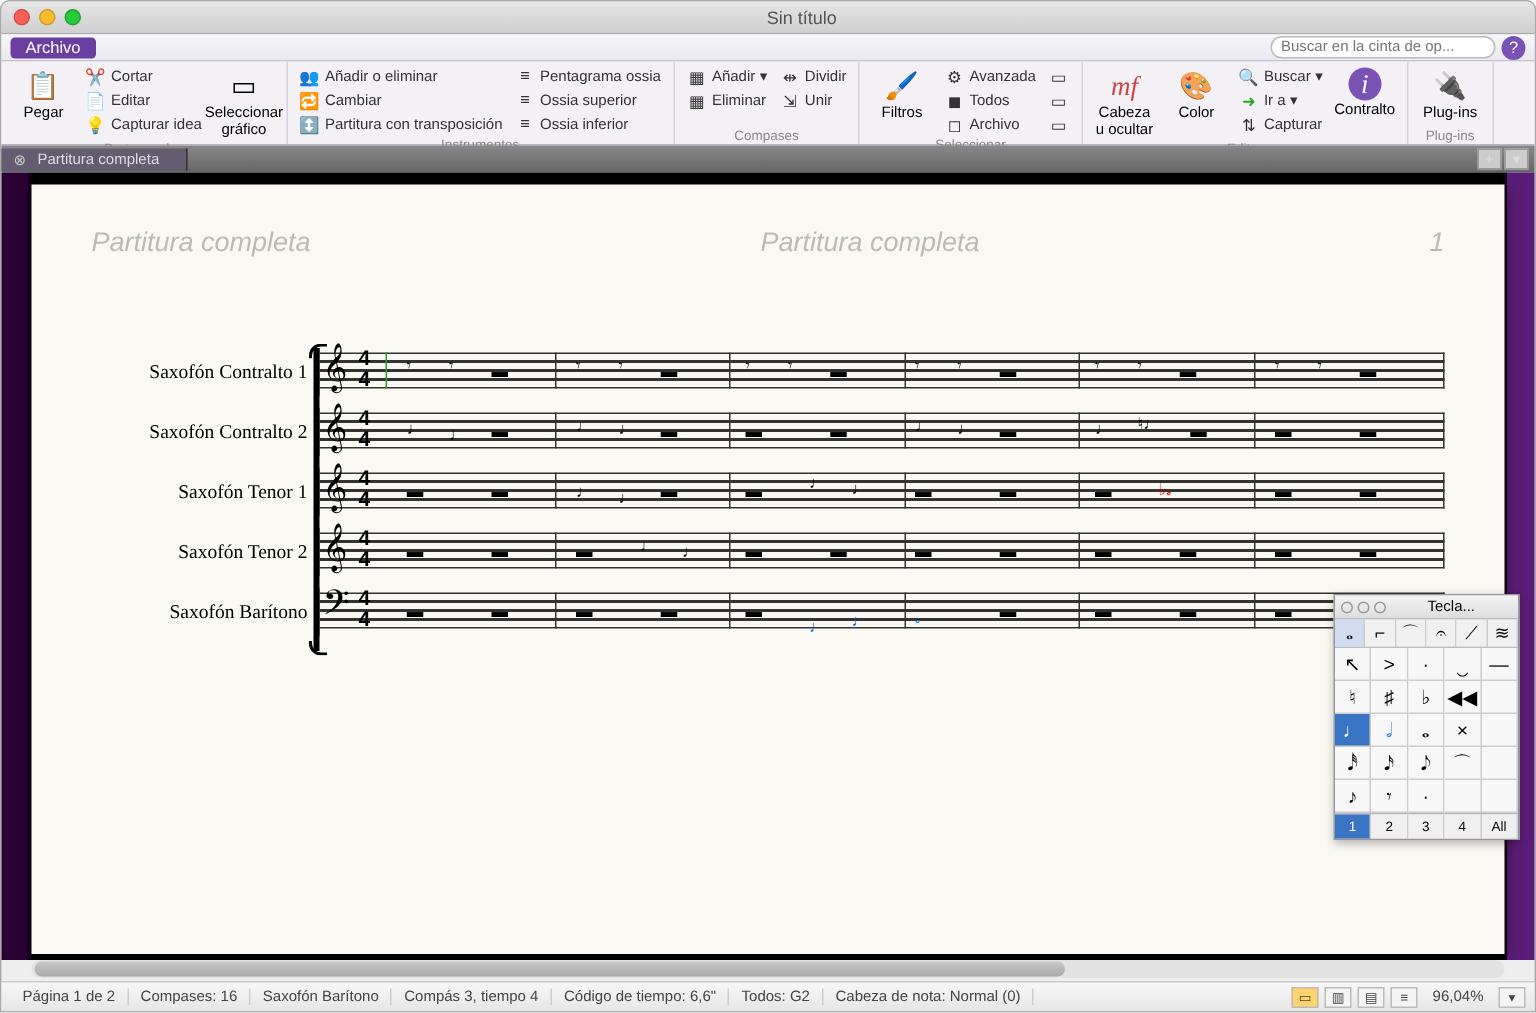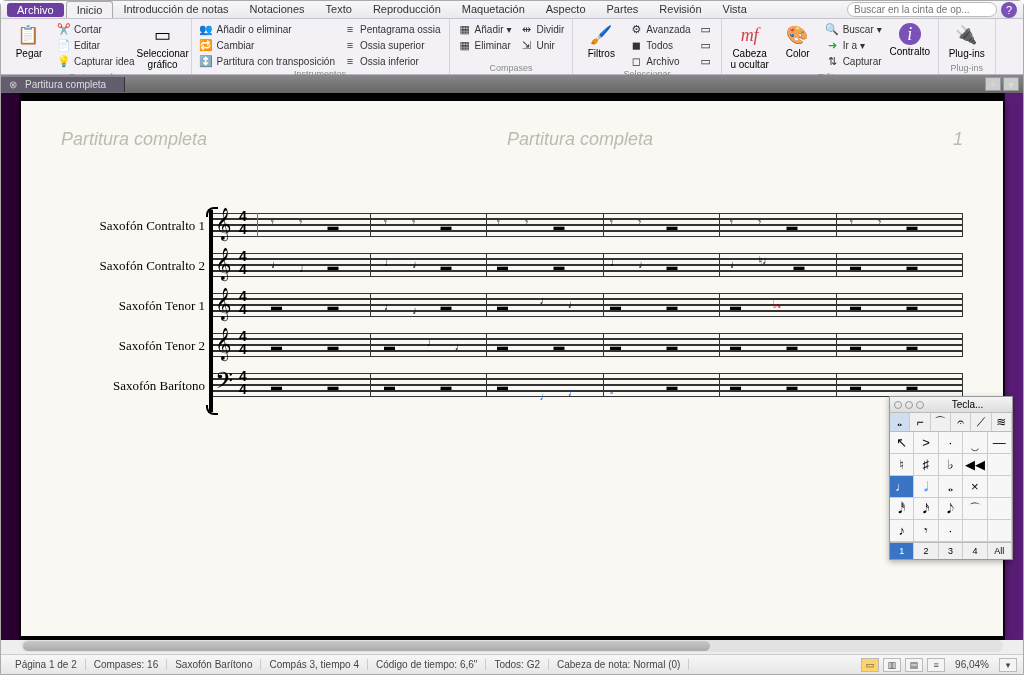--- a/index.html
+++ b/index.html
@@ -70,35 +70,31 @@
 .status-cell { padding: 0 8px; border-right: 1px solid #ccc; white-space: nowrap; }
 .status-right { margin-left: auto; display: flex; align-items: center; gap: 4px; }
 .view-btn { width: 18px; height: 14px; border: 1px solid #bbb; background: #f4f4f4; display: flex; align-items: center; justify-content: center; font-size: 9px; }
 .view-btn.active { background: #ffd36b; }
 </style>
 </head>
 <body>
 
 <div class="window">
 
+  <div class="titlebar">
+    <div class="traffic">
+      <div class="tl r"></div>
+      <div class="tl y"></div>
+      <div class="tl g"></div>
+    </div>
+    <div class="titlebar-title">Sin título</div>
+  </div>
 
   <div class="menubar">
     <span class="file-menu">Archivo</span>
-    <div class="tab-strip">
-      <span class="tab active">Inicio</span>
-      <span class="tab">Introducción de notas</span>
-      <span class="tab">Notaciones</span>
-      <span class="tab">Texto</span>
-      <span class="tab">Reproducción</span>
-      <span class="tab">Maquetación</span>
-      <span class="tab">Aspecto</span>
-      <span class="tab">Partes</span>
-      <span class="tab">Revisión</span>
-      <span class="tab">Vista</span>
-    </div>
     <div class="ribbon-right">
       <input class="searchbox" placeholder="Buscar en la cinta de op..." style="">
       <div class="help-icon">?</div>
     </div>
   </div>
 
   <div class="ribbon">
     <div class="ribbon-group">
       <div class="ribbon-group-body">
         <div class="bigbtn">

